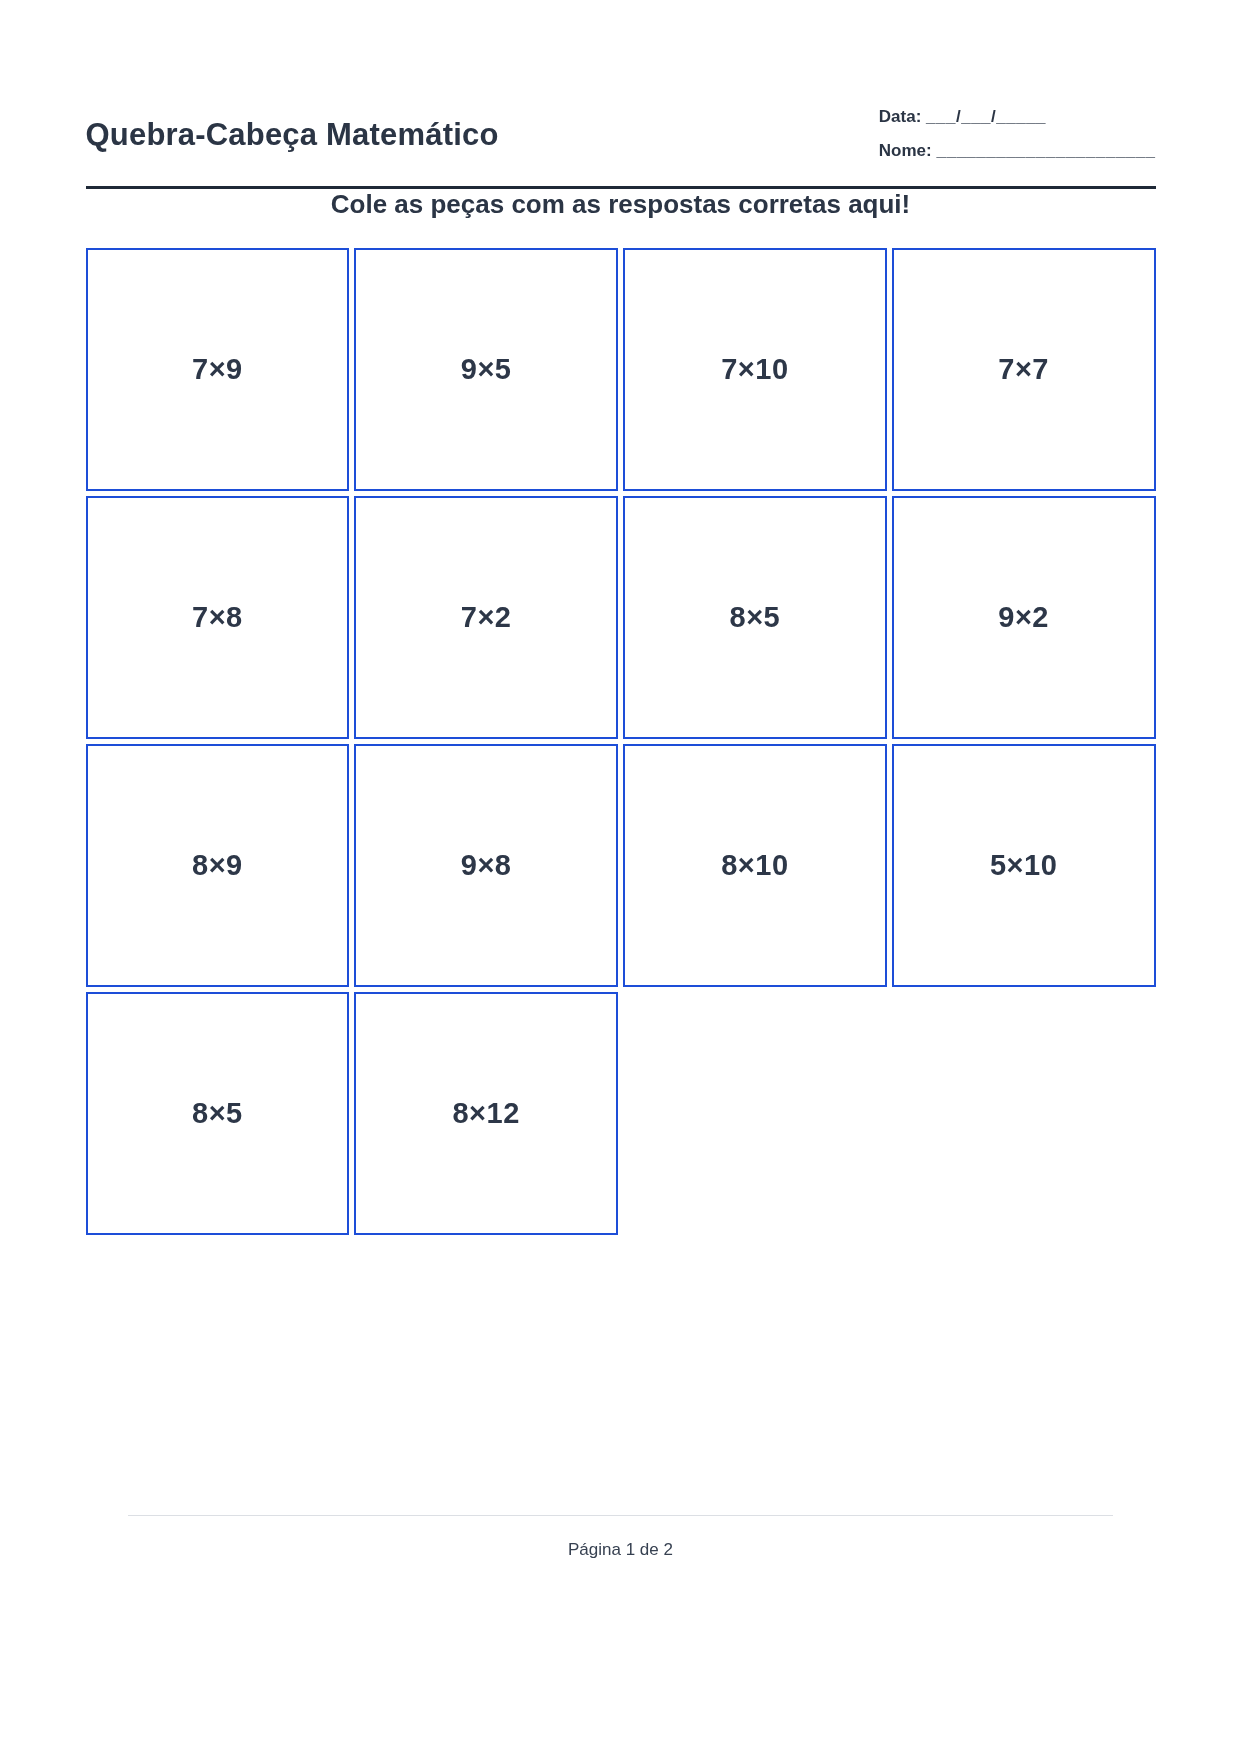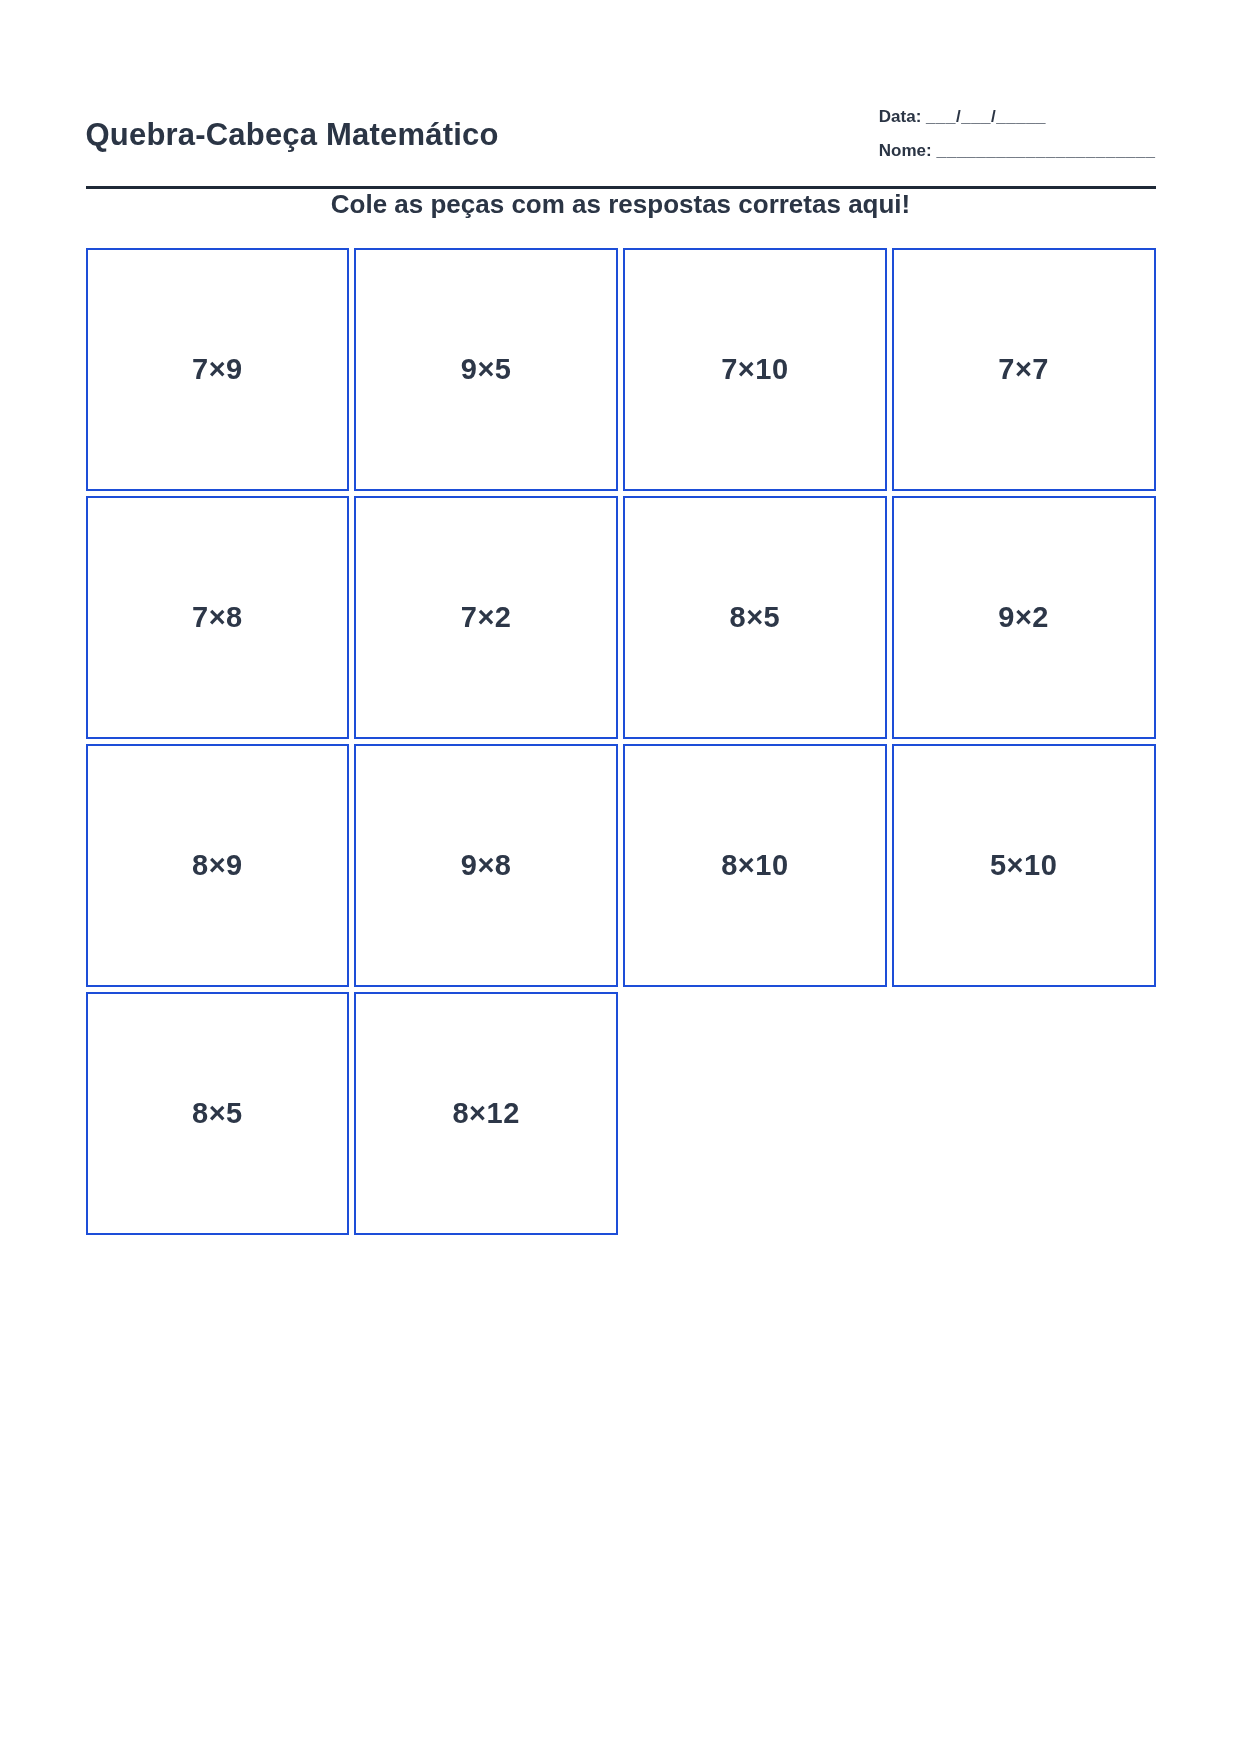--- a/index.html
+++ b/index.html
@@ -149,13 +149,16 @@
       <div class="cell">
           <span class="cell-label">8×5</span>
         </div>
       <div class="cell">
           <span class="cell-label">8×12</span>
         </div>
     </div>
 
   </div>
 
+  <div class="footer">
+    <span class="page-number">Página 1 de 2</span>
+  </div>
 </div>
 
 </body></html>

